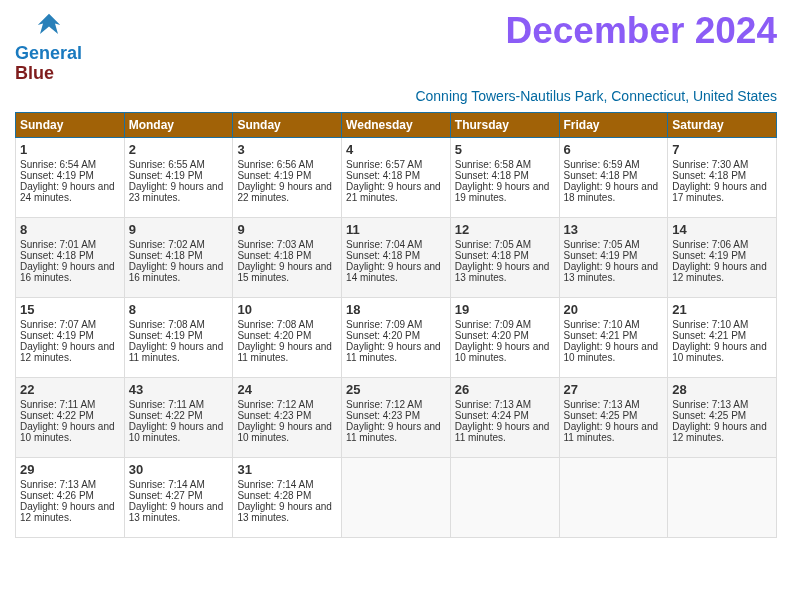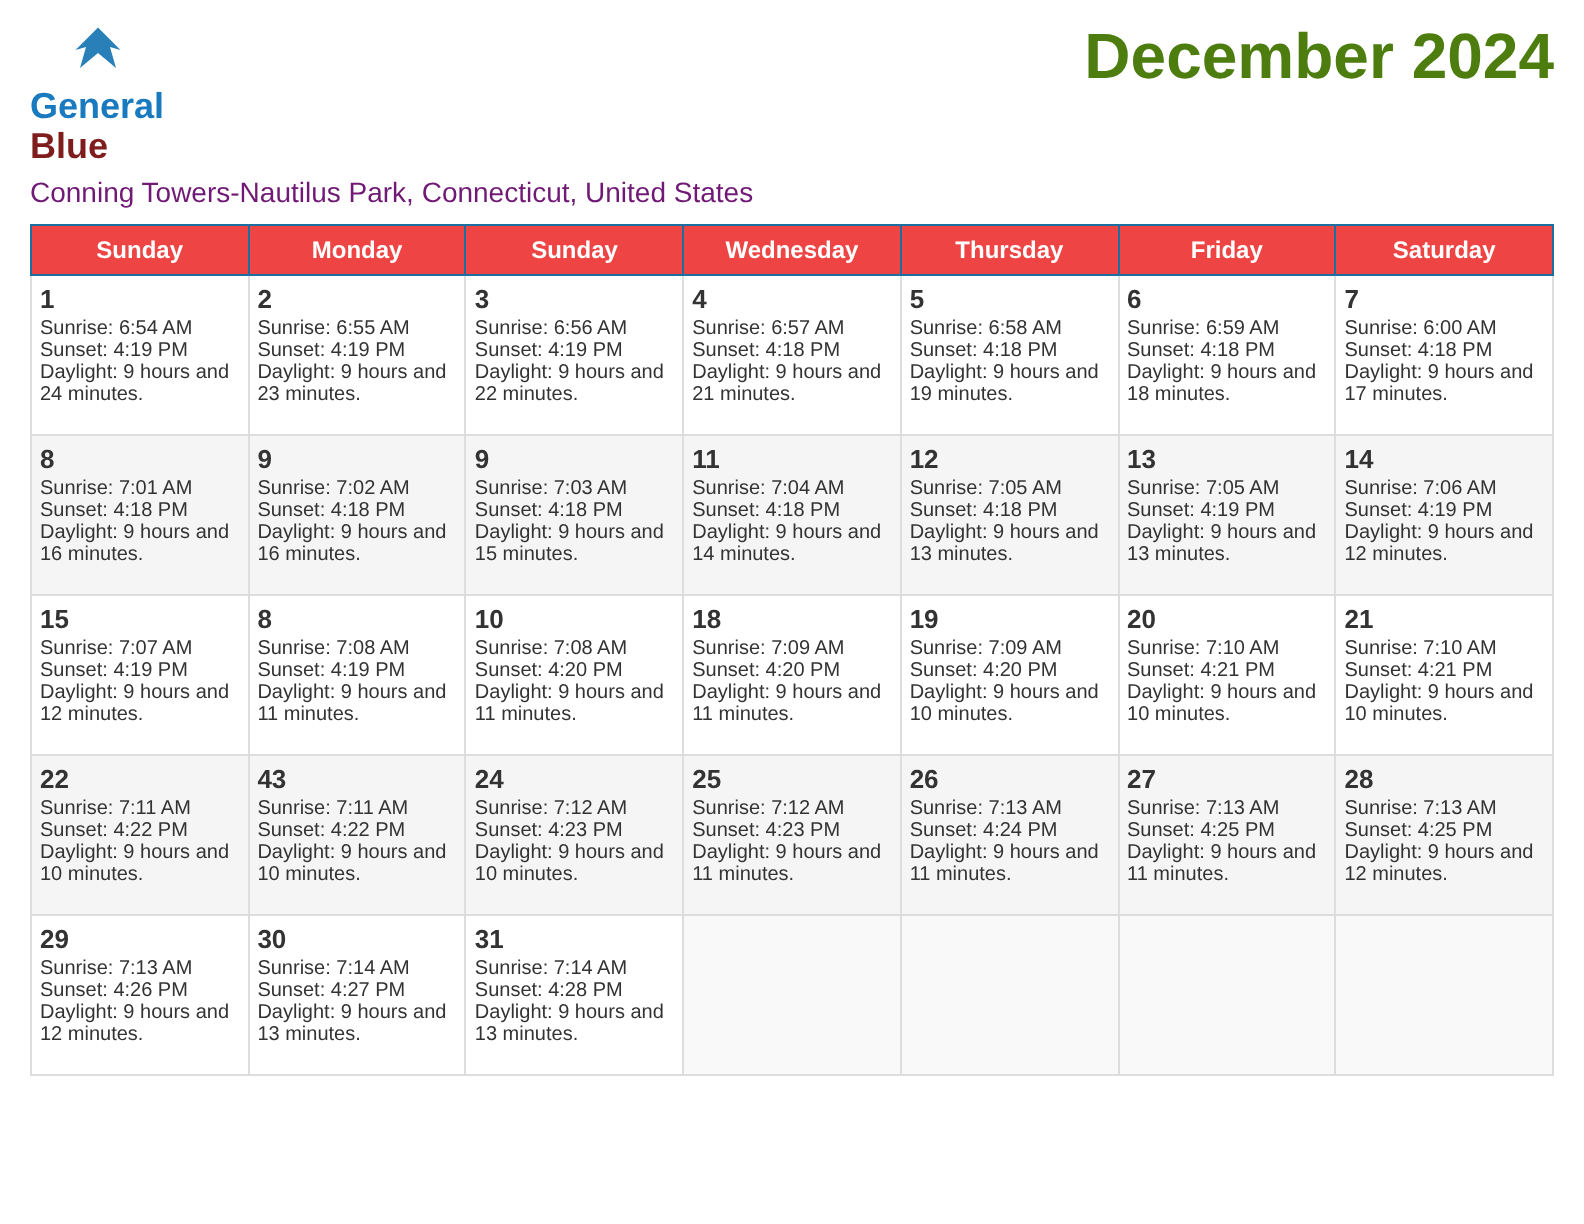--- a/index.html
+++ b/index.html
@@ -29,43 +29,43 @@
       line-height: 1.1;
     }
     .logo-text span {
       color: #1a7abf;
     }
     .logo-bird {
       width: 30px;
       height: 30px;
     }
     .month-title {
-      font-size: 32px;
+      font-size: 37px;
       font-weight: bold;
-      color: #4d7c0f;
+      color: #8b5cf6;
       text-align: center;
     }
     .subtitle {
-      text-align: left;
+      text-align: right;
       font-size: 14px;
-      color: #701a75;
+      color: #0369a1;
       margin-bottom: 8px;
     }
     table {
       width: 100%;
       border-collapse: collapse;
       table-layout: fixed;
     }
     thead th {
-      background-color: #ef4444;
+      background-color: #a16207;
       color: #fff;
       font-size: 12px;
       font-weight: bold;
       padding: 5px 4px;
-      text-align: center;
+      text-align: left;
       border: 1px solid #1a6fa0;
     }
     tbody tr td {
       vertical-align: top;
       font-size: 10px;
       color: #333;
       padding: 4px 4px;
       border: 1px solid #ddd;
       height: 80px;
       background: #fff;
@@ -114,21 +114,21 @@
       </tr>
   </thead>
   <tbody id="calendar-body">
   <tr>
         <td><span class="day-num">1</span><span>Sunrise: 6:54 AM</span><br><span>Sunset: 4:19 PM</span><br><span>Daylight: 9 hours and 24 minutes.</span></td>
         <td><span class="day-num">2</span><span>Sunrise: 6:55 AM</span><br><span>Sunset: 4:19 PM</span><br><span>Daylight: 9 hours and 23 minutes.</span></td>
         <td><span class="day-num">3</span><span>Sunrise: 6:56 AM</span><br><span>Sunset: 4:19 PM</span><br><span>Daylight: 9 hours and 22 minutes.</span></td>
         <td><span class="day-num">4</span><span>Sunrise: 6:57 AM</span><br><span>Sunset: 4:18 PM</span><br><span>Daylight: 9 hours and 21 minutes.</span></td>
         <td><span class="day-num">5</span><span>Sunrise: 6:58 AM</span><br><span>Sunset: 4:18 PM</span><br><span>Daylight: 9 hours and 19 minutes.</span></td>
         <td><span class="day-num">6</span><span>Sunrise: 6:59 AM</span><br><span>Sunset: 4:18 PM</span><br><span>Daylight: 9 hours and 18 minutes.</span></td>
-        <td><span class="day-num">7</span><span>Sunrise: 6:00 AM</span><br><span>Sunset: 4:18 PM</span><br><span>Daylight: 9 hours and 17 minutes.</span></td>
+        <td><span class="day-num">7</span><span>Sunrise: 7:30 AM</span><br><span>Sunset: 4:18 PM</span><br><span>Daylight: 9 hours and 17 minutes.</span></td>
       </tr>
       <tr>
         <td><span class="day-num">8</span><span>Sunrise: 7:01 AM</span><br><span>Sunset: 4:18 PM</span><br><span>Daylight: 9 hours and 16 minutes.</span></td>
         <td><span class="day-num">9</span><span>Sunrise: 7:02 AM</span><br><span>Sunset: 4:18 PM</span><br><span>Daylight: 9 hours and 16 minutes.</span></td>
         <td><span class="day-num">9</span><span>Sunrise: 7:03 AM</span><br><span>Sunset: 4:18 PM</span><br><span>Daylight: 9 hours and 15 minutes.</span></td>
         <td><span class="day-num">11</span><span>Sunrise: 7:04 AM</span><br><span>Sunset: 4:18 PM</span><br><span>Daylight: 9 hours and 14 minutes.</span></td>
         <td><span class="day-num">12</span><span>Sunrise: 7:05 AM</span><br><span>Sunset: 4:18 PM</span><br><span>Daylight: 9 hours and 13 minutes.</span></td>
         <td><span class="day-num">13</span><span>Sunrise: 7:05 AM</span><br><span>Sunset: 4:19 PM</span><br><span>Daylight: 9 hours and 13 minutes.</span></td>
         <td><span class="day-num">14</span><span>Sunrise: 7:06 AM</span><br><span>Sunset: 4:19 PM</span><br><span>Daylight: 9 hours and 12 minutes.</span></td>
       </tr>

